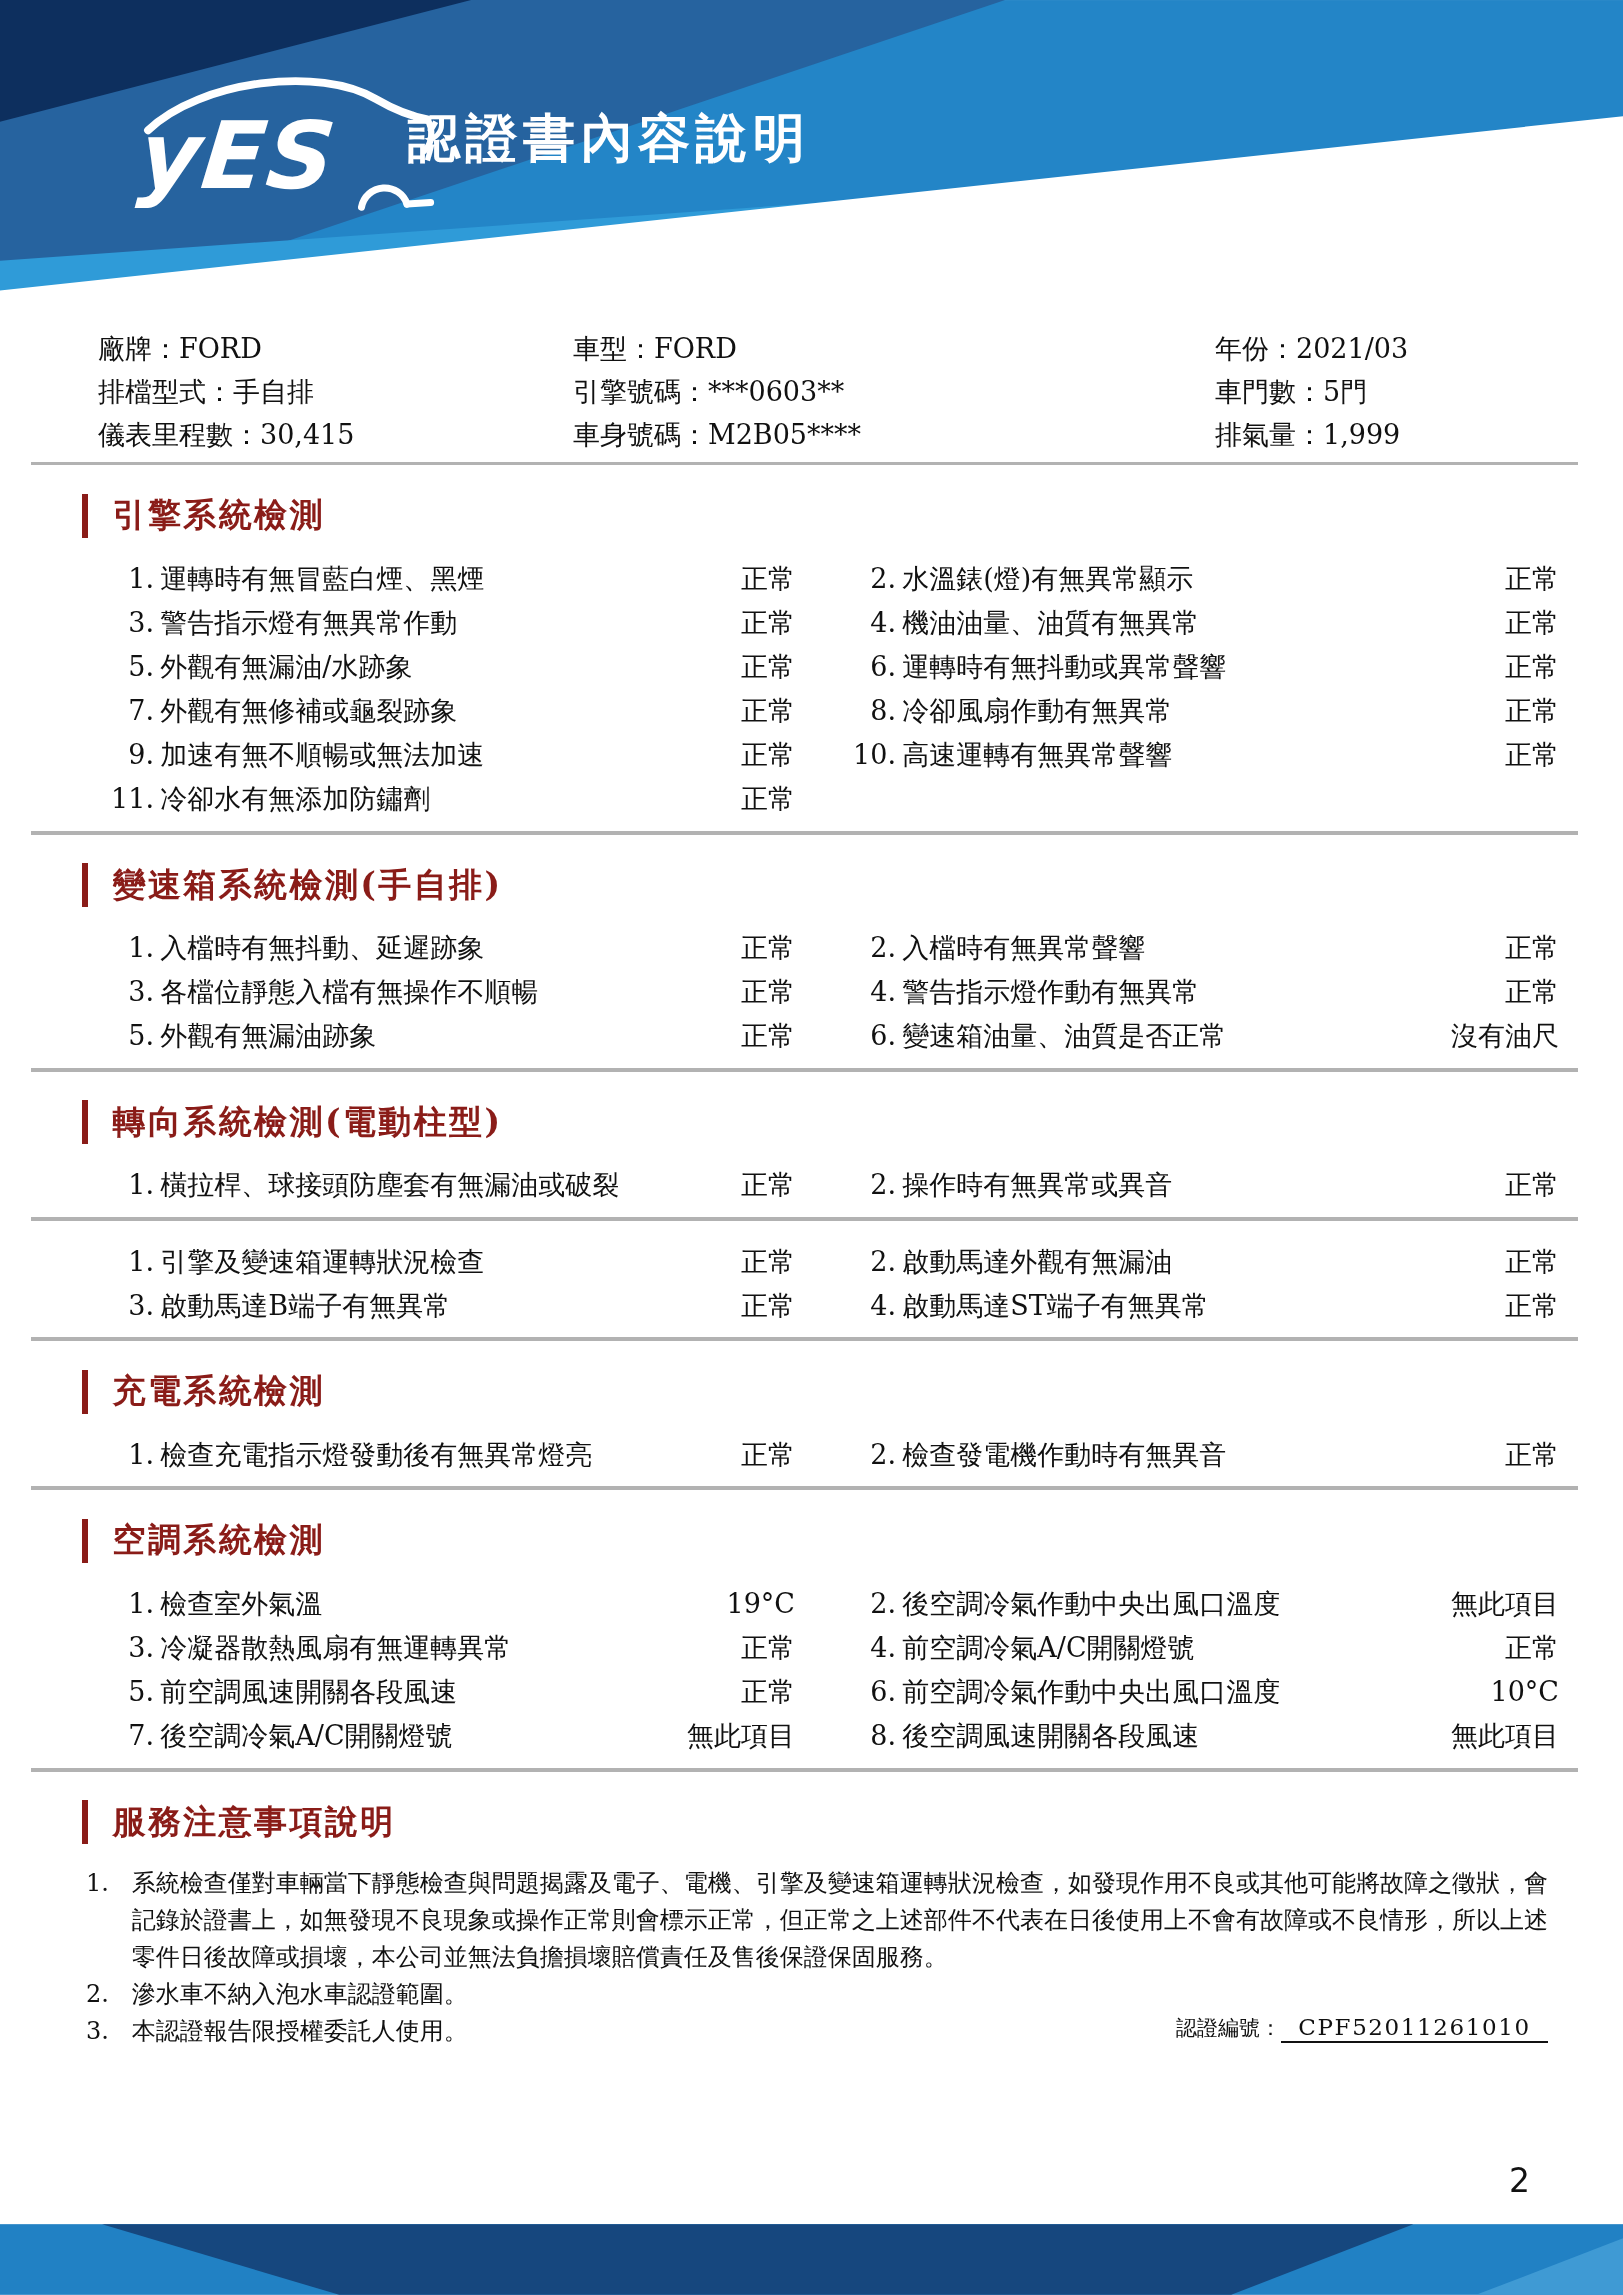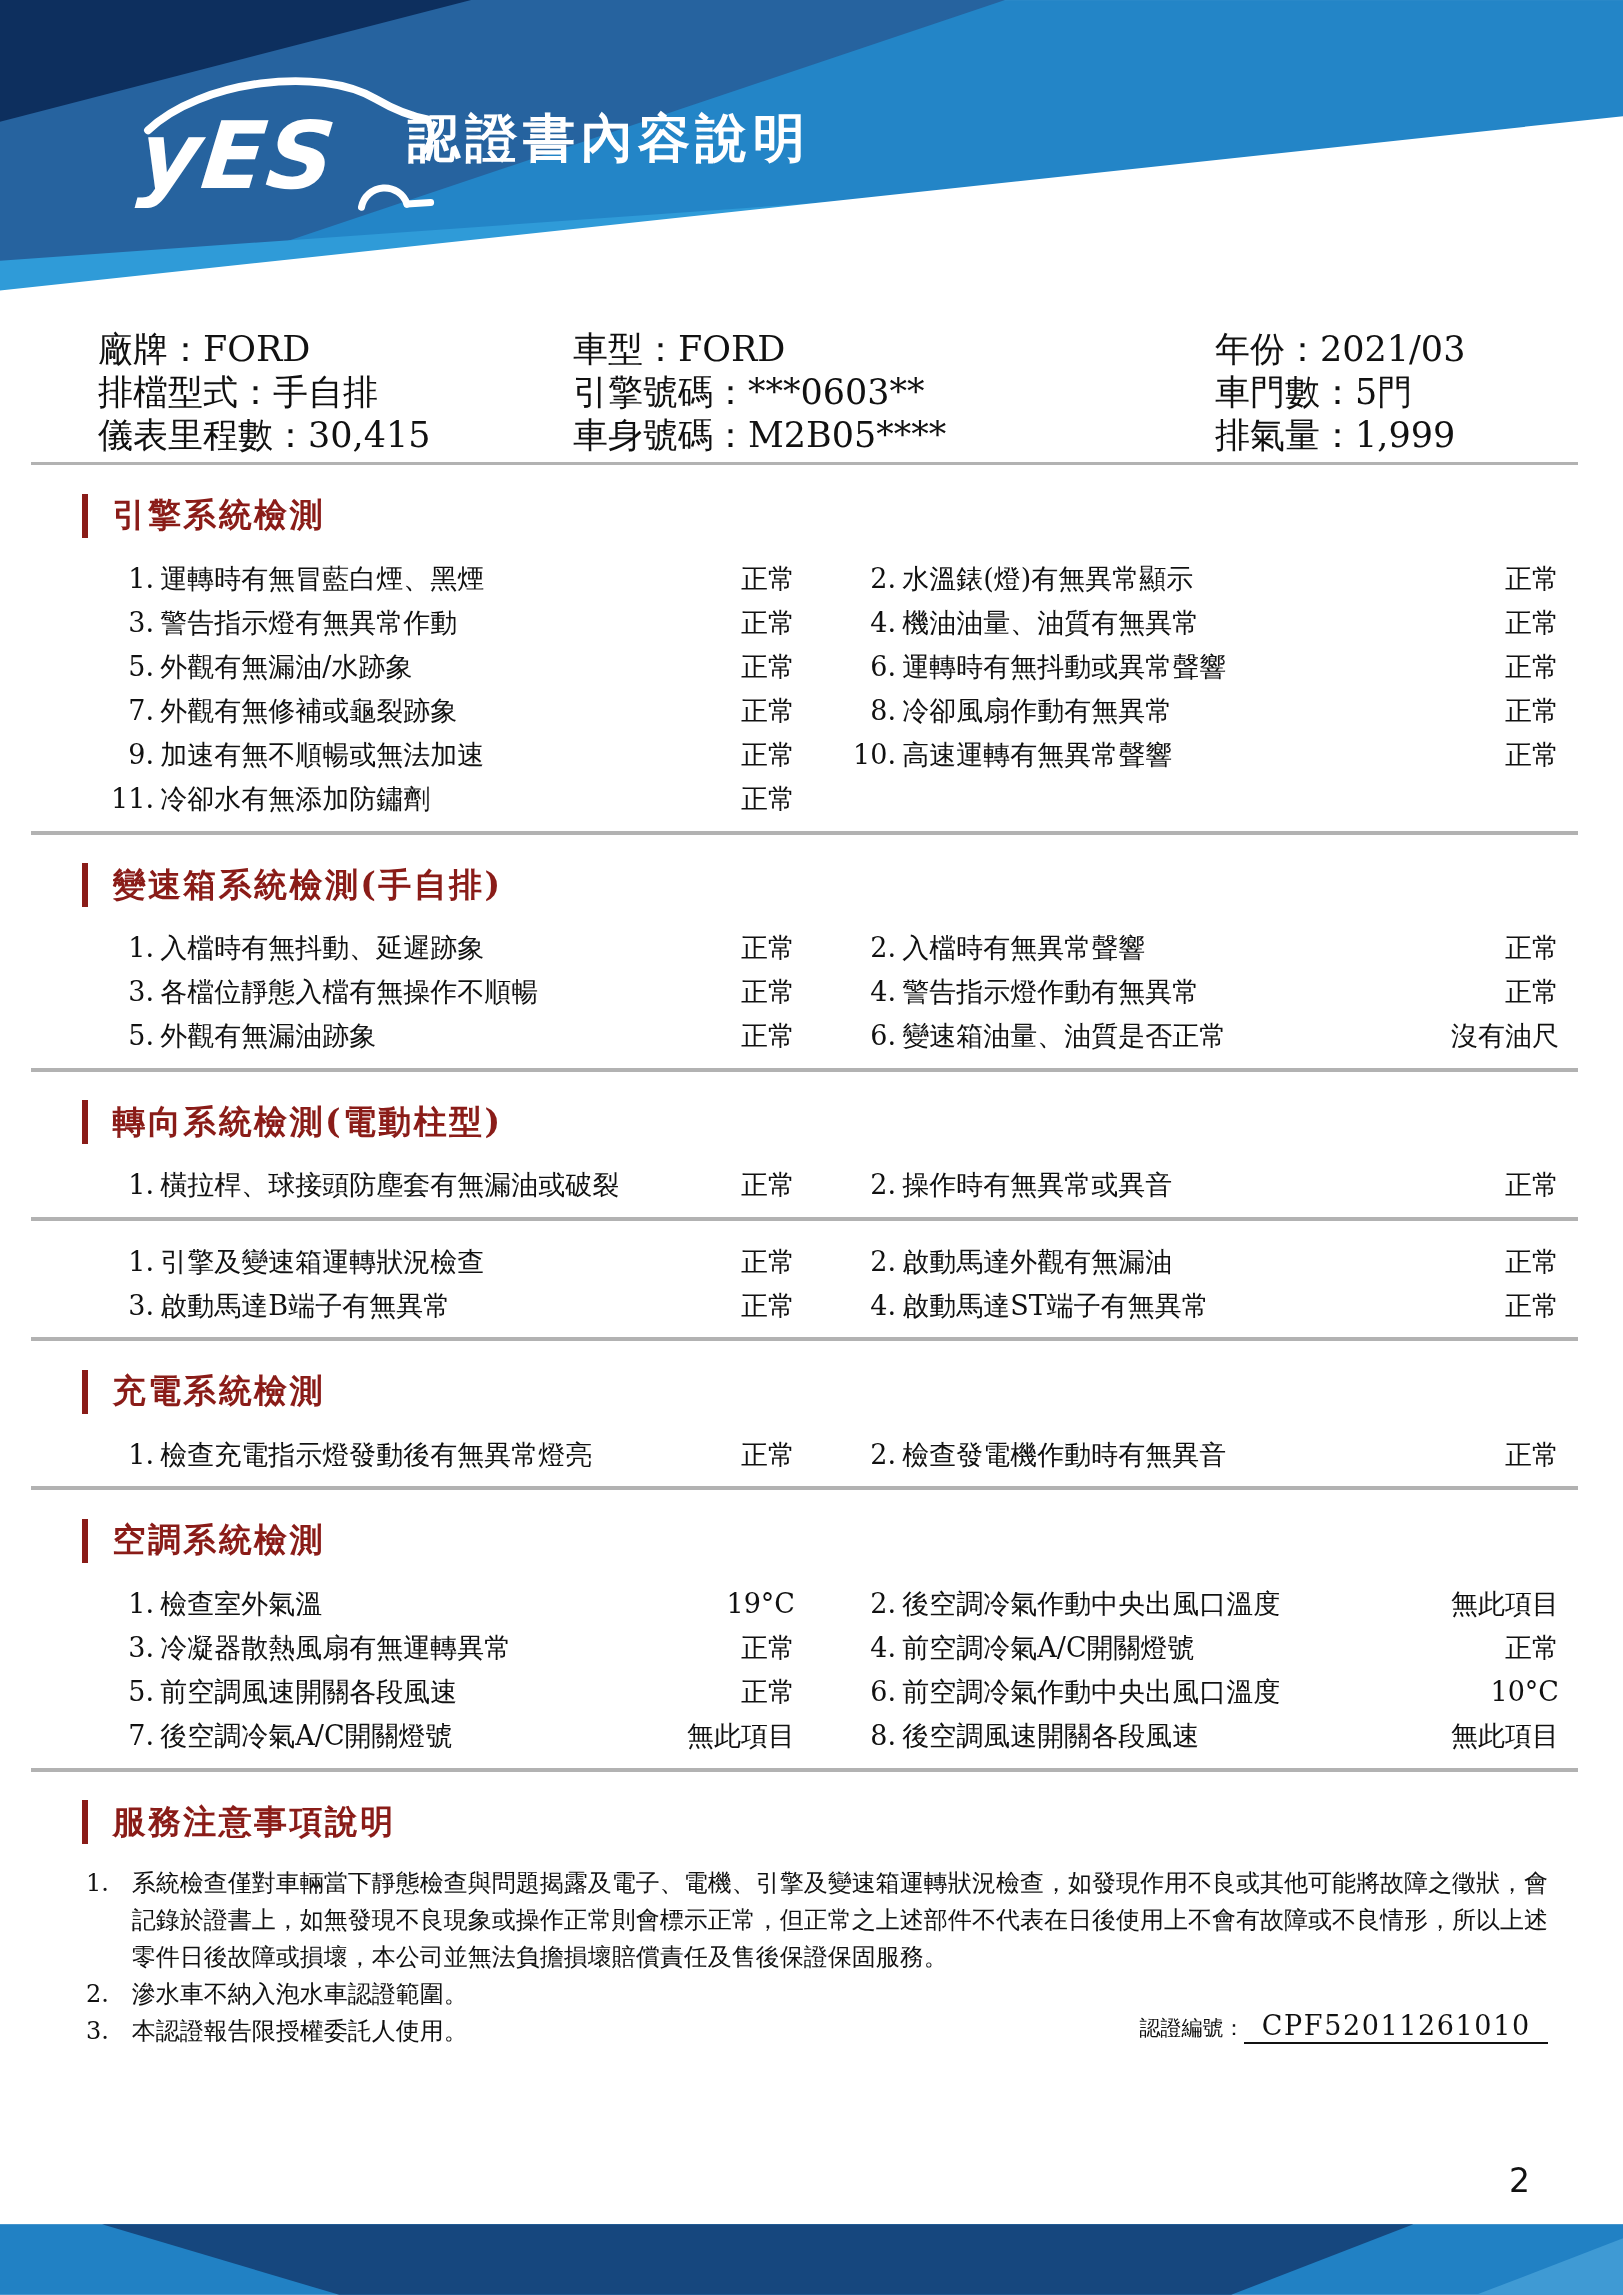--- a/index.html
+++ b/index.html
@@ -28,21 +28,21 @@
     font-family:"DejaVu Sans","Liberation Sans",sans-serif;
     font-size:52px;font-weight:bold;color:#ffffff;letter-spacing:5.5px;
     white-space:nowrap;
   }
   
   .info{
     margin:320px 64px 0 98px;
     padding-top:7.9px;
     display:grid;
     grid-template-columns:475px 642px 1fr;
-    font-size:35px;
+    font-size:27px;
   }
   .info .cell{height:43px;display:flex;align-items:center;white-space:nowrap;}
   
   .rule{height:3.9px;background:#b2b2b2;margin:4.7px 45px 0 31px;border:0;}
   
   .sec-title{display:flex;align-items:center;gap:25px;margin-left:82px;padding-top:28px;}
   .sec-title .bar{width:5.5px;height:44px;background:#8a1c18;}
   .sec-title h2{
     margin:0;font-size:33px;font-weight:600;color:#8a1c18;
     letter-spacing:2.4px;white-space:nowrap;
@@ -60,21 +60,21 @@
   
   .notes-wrap{position:relative;margin:20.4px 75px 0 86px;font-size:24px;line-height:37px;}
   .note{display:flex;}
   .note .num{width:41px;flex:none;}
   .note .txt{flex:1;padding-left:4.7px;text-align:justify;}
   .cert{
     position:absolute;right:0;bottom:3.1px;
     font-size:21px;white-space:nowrap;
   }
   .cert .no{
-    font-size:27px;letter-spacing:1.6px;
+    font-size:23px;letter-spacing:1.6px;
     border-bottom:2.4px solid #111;padding:0 17.3px 1.6px 17.3px;
   }
   
   .pageno{
     position:absolute;top:2161px;right:93px;
     font-family:"DejaVu Sans","Liberation Sans",sans-serif;
     font-size:33px;color:#111;
   }
   .footer{position:absolute;left:0;bottom:0;width:1623px;height:71px;}
 </style>

